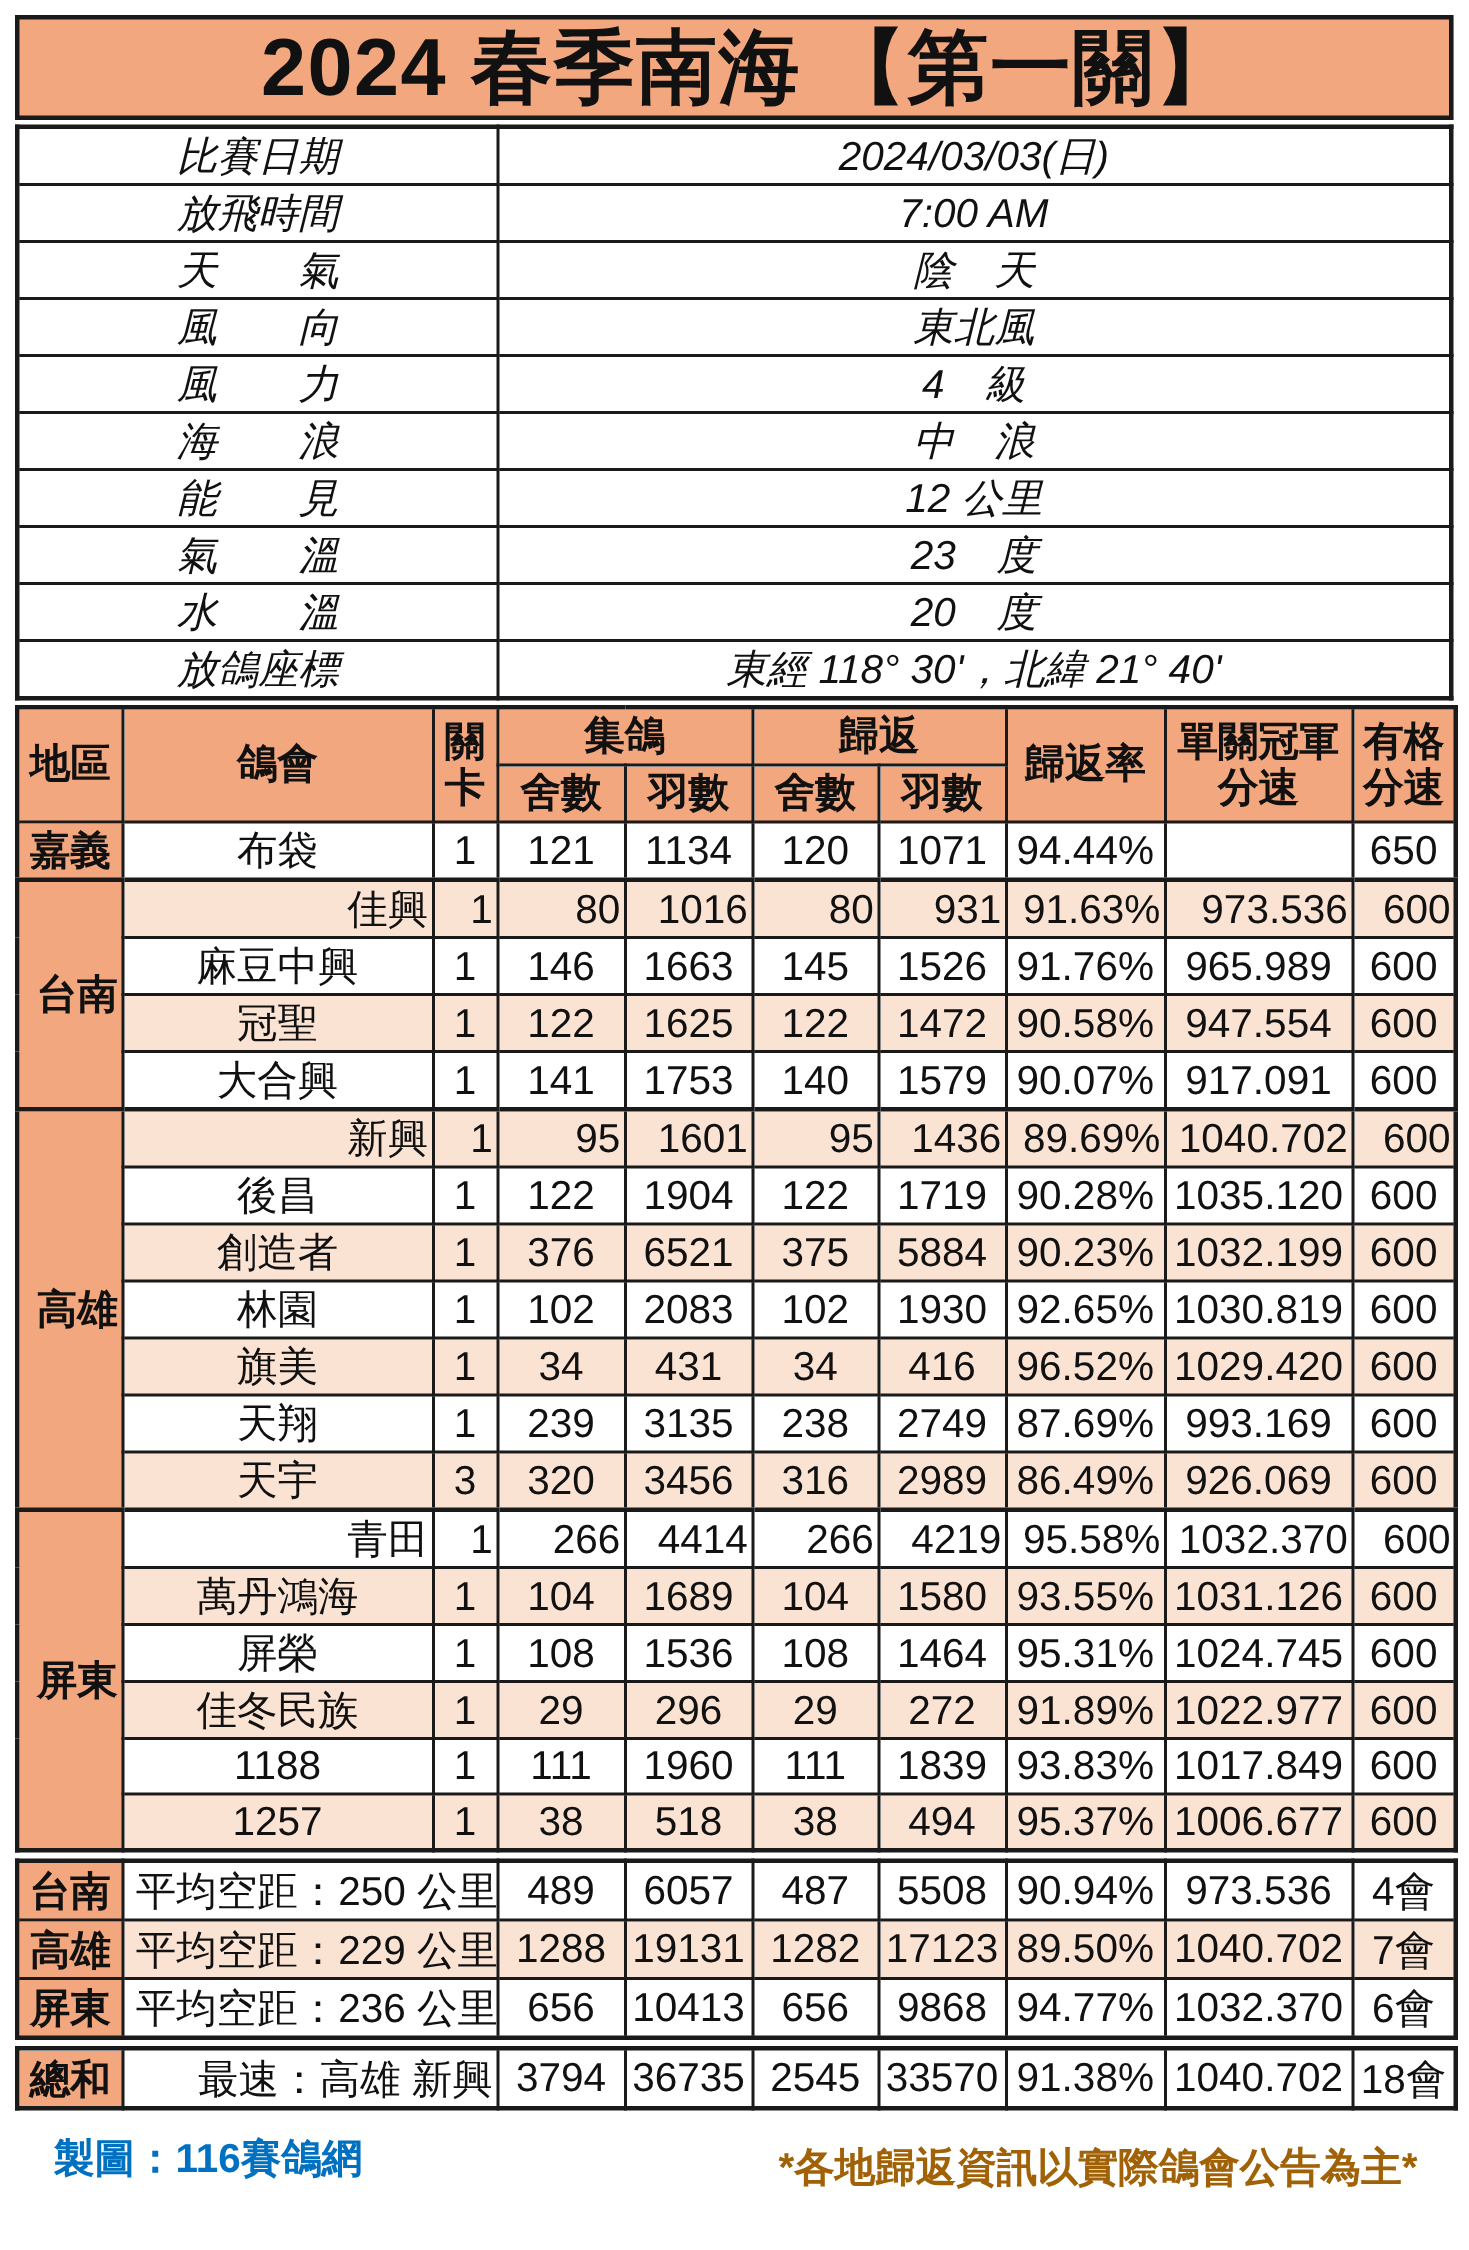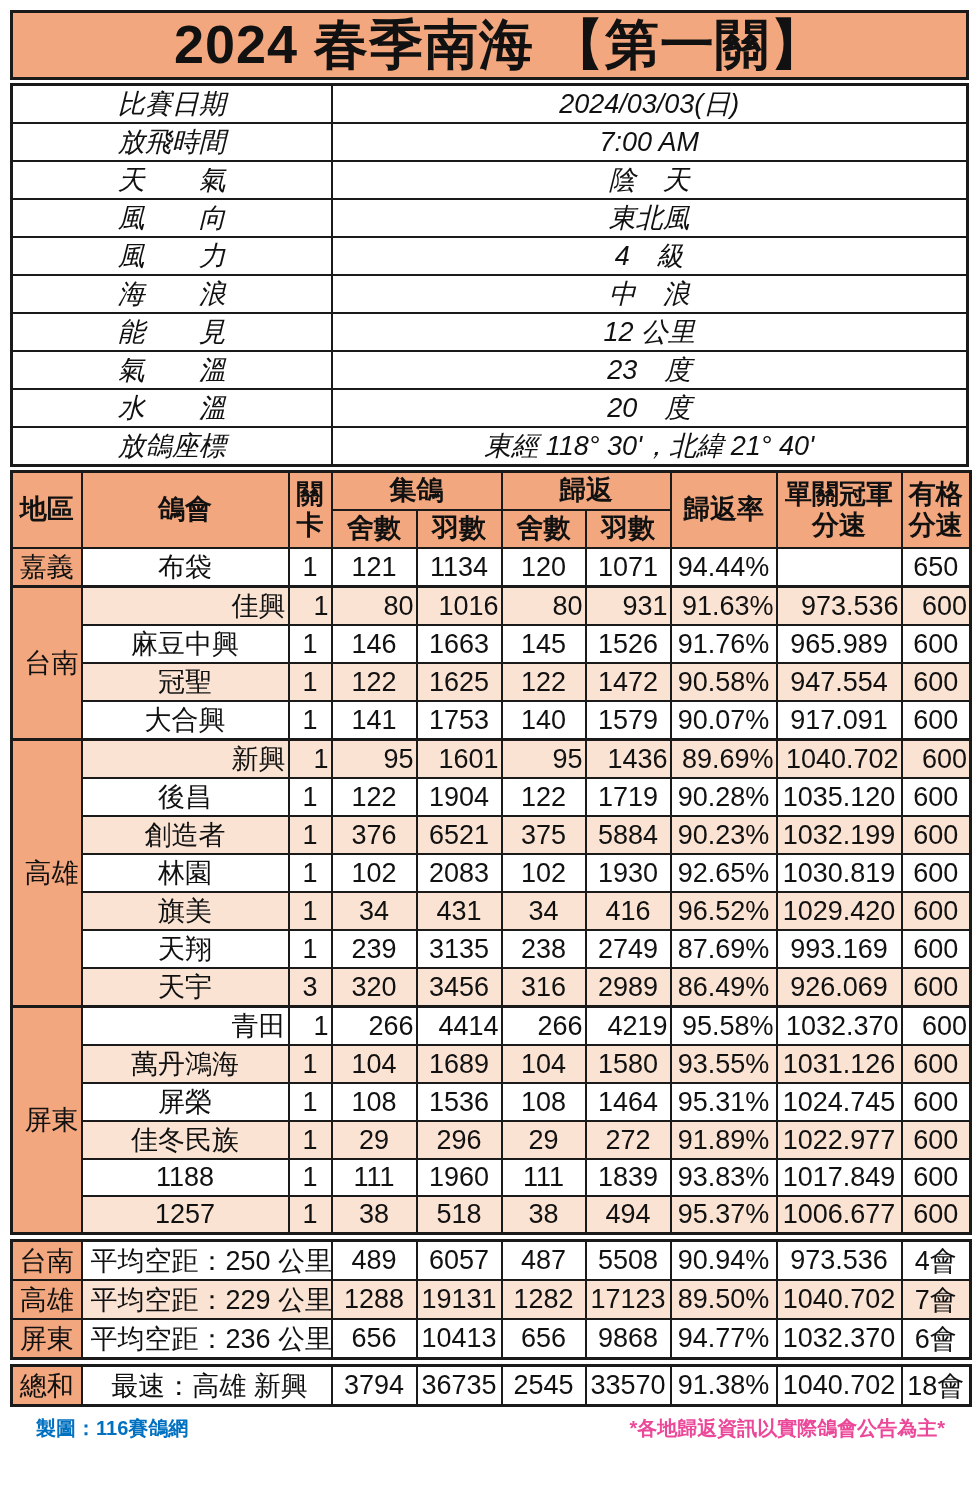--- a/index.html
+++ b/index.html
@@ -43,36 +43,36 @@
   .main th{
     background:var(--orange);
     font-weight:bold;
     white-space:pre-line;
     line-height:1.15;
   }
   .main thead tr th{height:36px;}
   .main tbody td{height:35px;}
   .main td.region-cell{
     background:var(--orange);
-    font-weight:normal;
+    font-weight:bold;
   }
   tr.peach td{background:var(--peach);}
   tr.peach td.region-cell{background:var(--orange);}
   tr.group-top td{border-top:3px solid var(--line);text-align:right;}
   .summary, .total{margin-top:4px;}
   .summary tbody td,.total tbody td{height:37px;}
-  td.label-cell{text-align:center;padding-left:8px;}
+  td.label-cell{text-align:right;padding-left:8px;}
   .footer{
     display:flex;justify-content:space-between;align-items:center;
     margin-top:8px;
     padding:0 24px 0 26px;
-    font-size:20px;font-weight:bold;
+    font-size:27px;font-weight:bold;
   }
   .footer .credit{color:#0070C0;}
-  .footer .disclaimer{color:#ec4899;}
+  .footer .disclaimer{color:#a16207;margin-top:12px;}
 </style>
 </head>
 <body>
 
 <div class="sheet">
 
   <div class="title">2024 春季南海 【第一關】</div>
 
   <table class="info">
     <colgroup>

